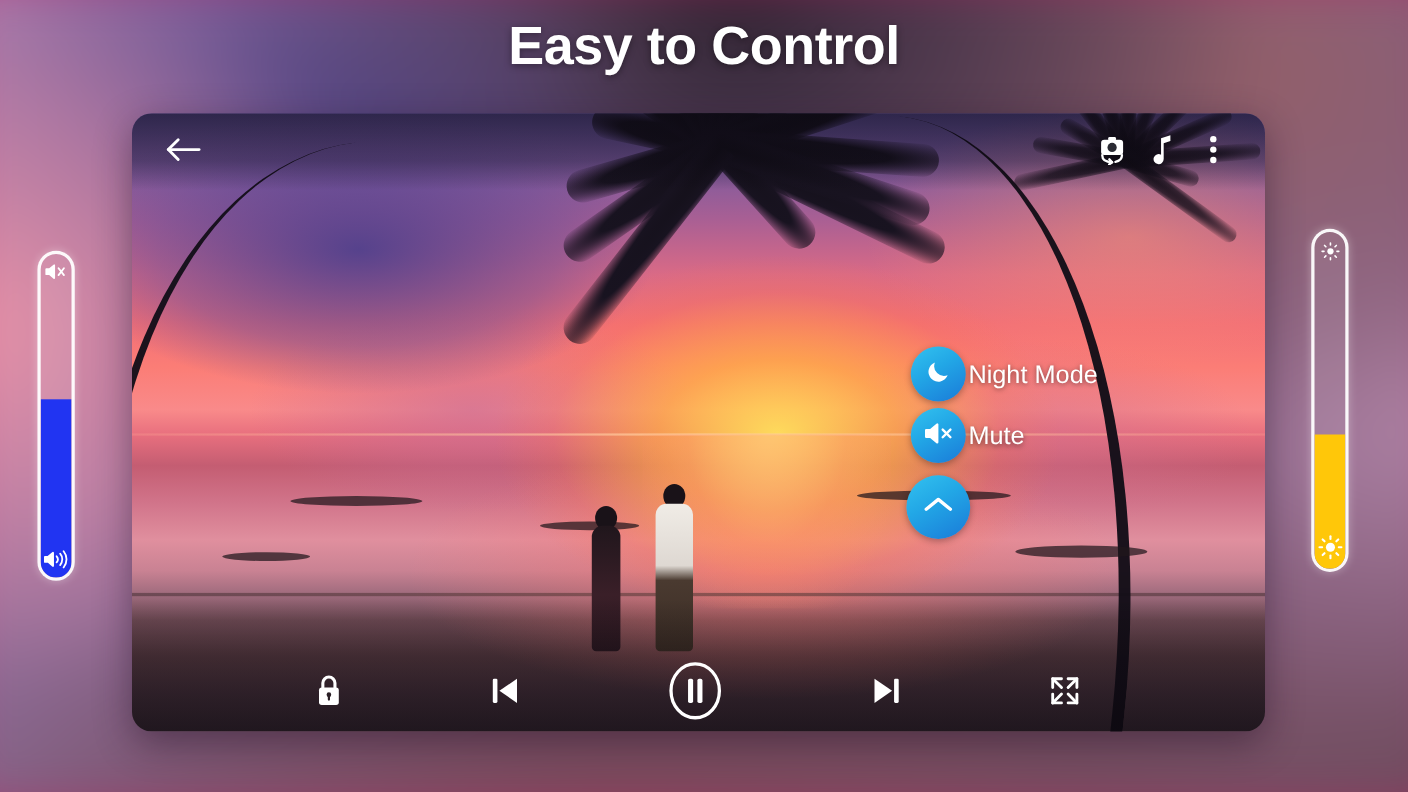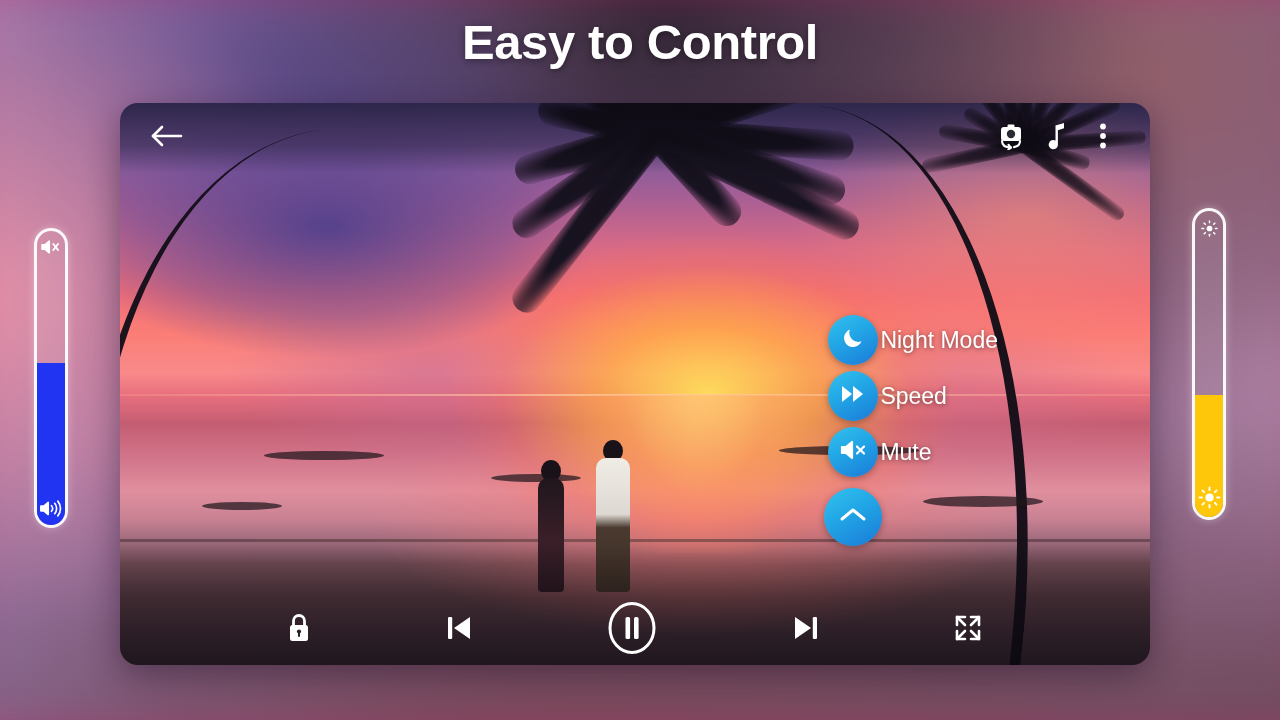--- a/index.html
+++ b/index.html
@@ -358,31 +358,20 @@
         <div class="qp-circle">
           <span>
             <svg width="24" height="24" viewBox="0 0 24 24" fill="#fff">
               <path d="M20.5 15.2A9 9 0 0 1 8.9 3.6 9 9 0 1 0 20.5 15.2z"></path>
             </svg>
           </span>
         </div>
         <div class="qp-label">Night Mode</div>
       </div>
 
-      <div class="qp-row">
-        <div class="qp-circle">
-          <span>
-            <svg width="26" height="22" viewBox="0 0 26 22" fill="#fff">
-              <path d="M2 3 L12 11 L2 19 Z"></path>
-                <path d="M13 3 L23 11 L13 19 Z"></path>
-            </svg>
-          </span>
-        </div>
-        <div class="qp-label">Speed</div>
-      </div>
 
       <div class="qp-row">
         <div class="qp-circle">
           <span>
             <svg width="28" height="24" viewBox="0 0 28 24" fill="none" stroke="#fff" stroke-width="2.2" stroke-linecap="round">
               <path d="M3 9 H7 L13 4 V20 L7 15 H3 Z" fill="#fff" stroke="#fff" stroke-linejoin="round"></path>
               <path d="M18 8.5 L25 15.5"></path>
                 <path d="M25 8.5 L18 15.5"></path>
             </svg>
           </span>

